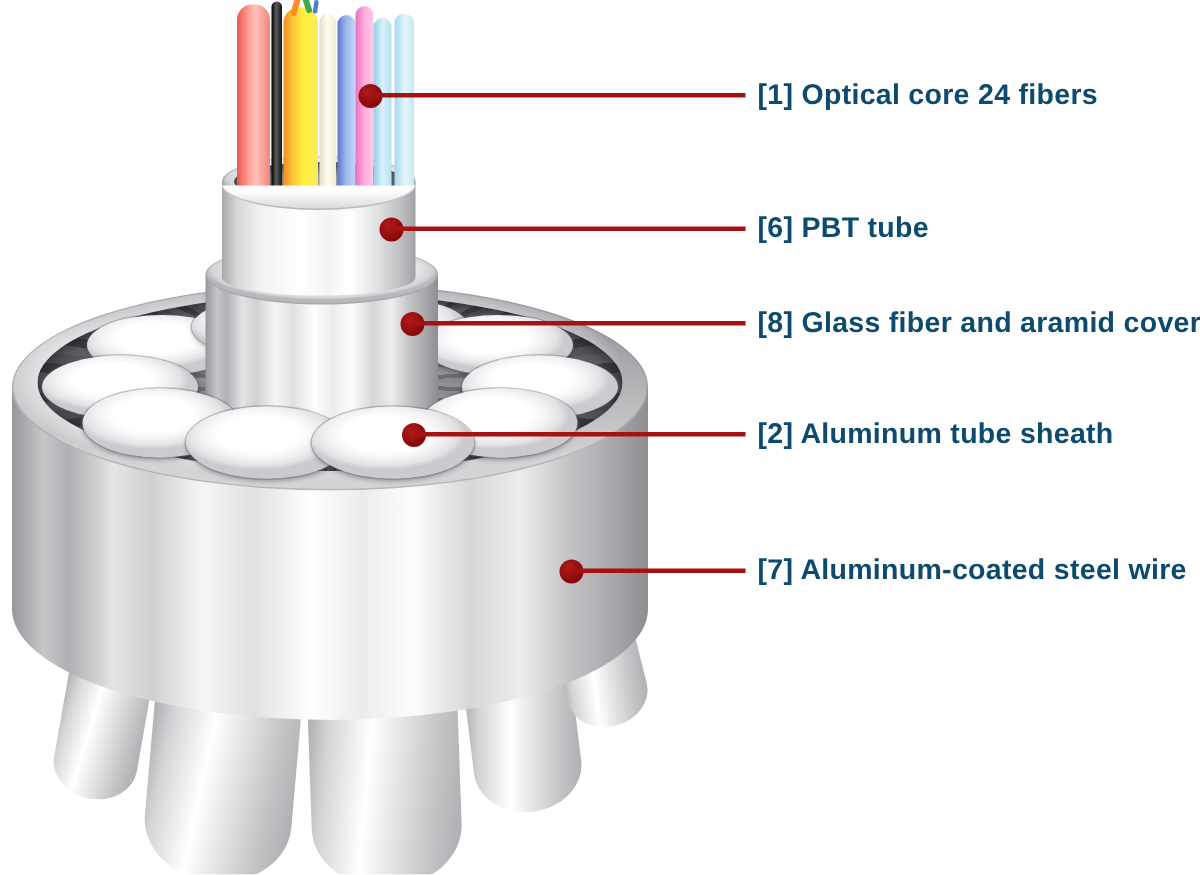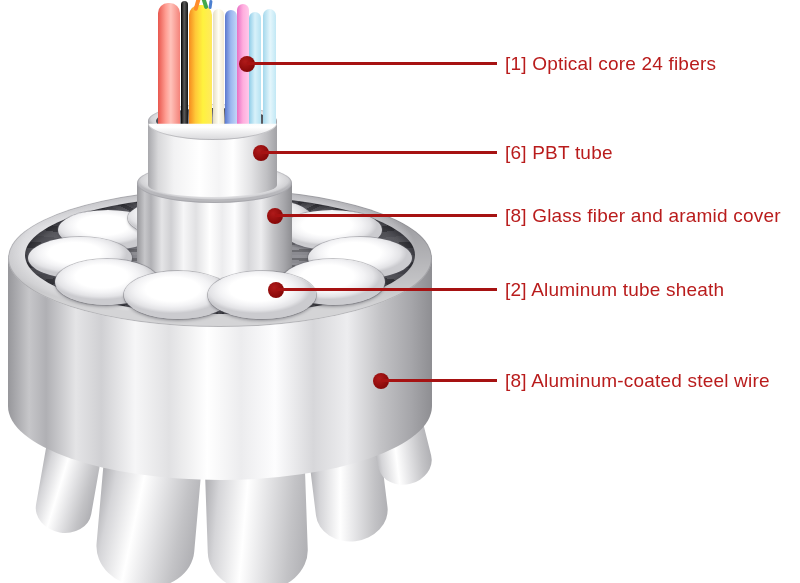--- a/index.html
+++ b/index.html
@@ -69,21 +69,21 @@
   .mini-fiber{position:absolute;border-radius:3px;}
 
   
   .dot{
     position:absolute;width:16px;height:16px;border-radius:50%;
     background:radial-gradient(circle at 38% 34%,#b01a1a,#8c0a0a 62%,#740404 100%);
   }
   .lline{position:absolute;height:3px;background:#a61212;}
   .ltext{
     position:absolute;height:24px;line-height:24px;white-space:nowrap;
-    font-size:19px;letter-spacing:.2px;color:#b91c1c;
+    font-size:19px;letter-spacing:.2px;color:#0c4a6e;font-weight:bold;
   }
 </style>
 </head>
 <body>
 
 <div class="stage">
 
   <div class="abs" style="left:0;top:0;width:470px;height:583px;">
 
     <div class="abs strand" style="left:50px;top:428px;width:56px;height:106px;transform:rotate(10deg);transform-origin:top center;"></div>
@@ -152,16 +152,16 @@
 
   <div>
     <span class="dot" style="left:268px;top:282px;"></span>
     <span class="lline" style="left:276px;top:288px;width:221px;"></span>
     <span class="ltext" style="left:505px;top:278px;">[2] Aluminum tube sheath</span>
   </div>
 
   <div>
     <span class="dot" style="left:373px;top:373px;"></span>
     <span class="lline" style="left:381px;top:379px;width:116px;"></span>
-    <span class="ltext" style="left:505px;top:369px;">[8] Aluminum-coated steel wire</span>
+    <span class="ltext" style="left:505px;top:369px;">[7] Aluminum-coated steel wire</span>
   </div>
 
 </div>
 
 </body></html>

